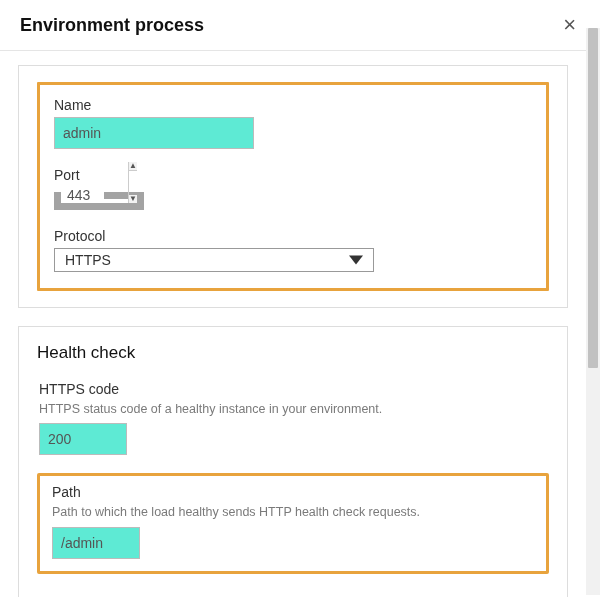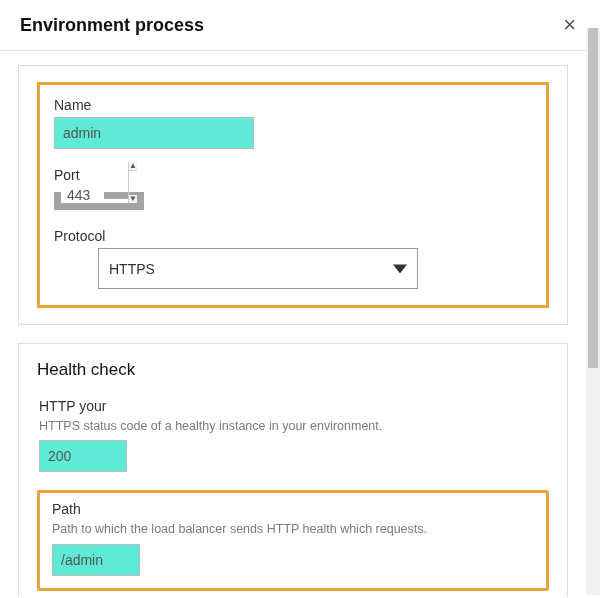--- a/index.html
+++ b/index.html
@@ -123,28 +123,27 @@
     padding: 0;
     cursor: pointer;
     font-size: 8px;
     line-height: 1;
     color: #555;
   }
   .spin button:first-child { border-bottom: 1px solid #ccc; }
   .select {
     position: relative;
     border: 1px solid #999;
-    height: 41px;
+    height: 24px;
     width: 320px;
     background: #fff;
     display: flex;
     align-items: center;
     padding: 11px 10px;
     cursor: pointer;
-    margin-left: 44px;
   }
   .select .sel-val {
     font-size: 14px;
     color: #333;
   }
   .select .caret {
     position: absolute;
     right: 10px;
     top: 50%;
     transform: translateY(-50%);
@@ -205,29 +204,29 @@
       </div>
 
     </div>
   </div>
 
   <div class="panel">
     <h2 class="section">Health check</h2>
 
     <div class="panel2-inner">
       <div class="field">
-        <span class="field-label">HTTP your</span>
+        <span class="field-label">HTTPS code</span>
         <div class="field-help">HTTPS status code of a healthy instance in your environment.</div>
         <input class="text small" type="text" value="200" style="">
       </div>
 
       <div class="path-highlight">
         <div class="field">
           <span class="field-label">Path</span>
-          <div class="field-help">Path to which the load balancer sends HTTP health which requests.</div>
+          <div class="field-help">Path to which the load healthy sends HTTP health check requests.</div>
           <input class="text small" type="text" value="/admin" style="">
         </div>
       </div>
     </div>
 
   </div>
 
 </div>
 
 <div class="scrollbar">

